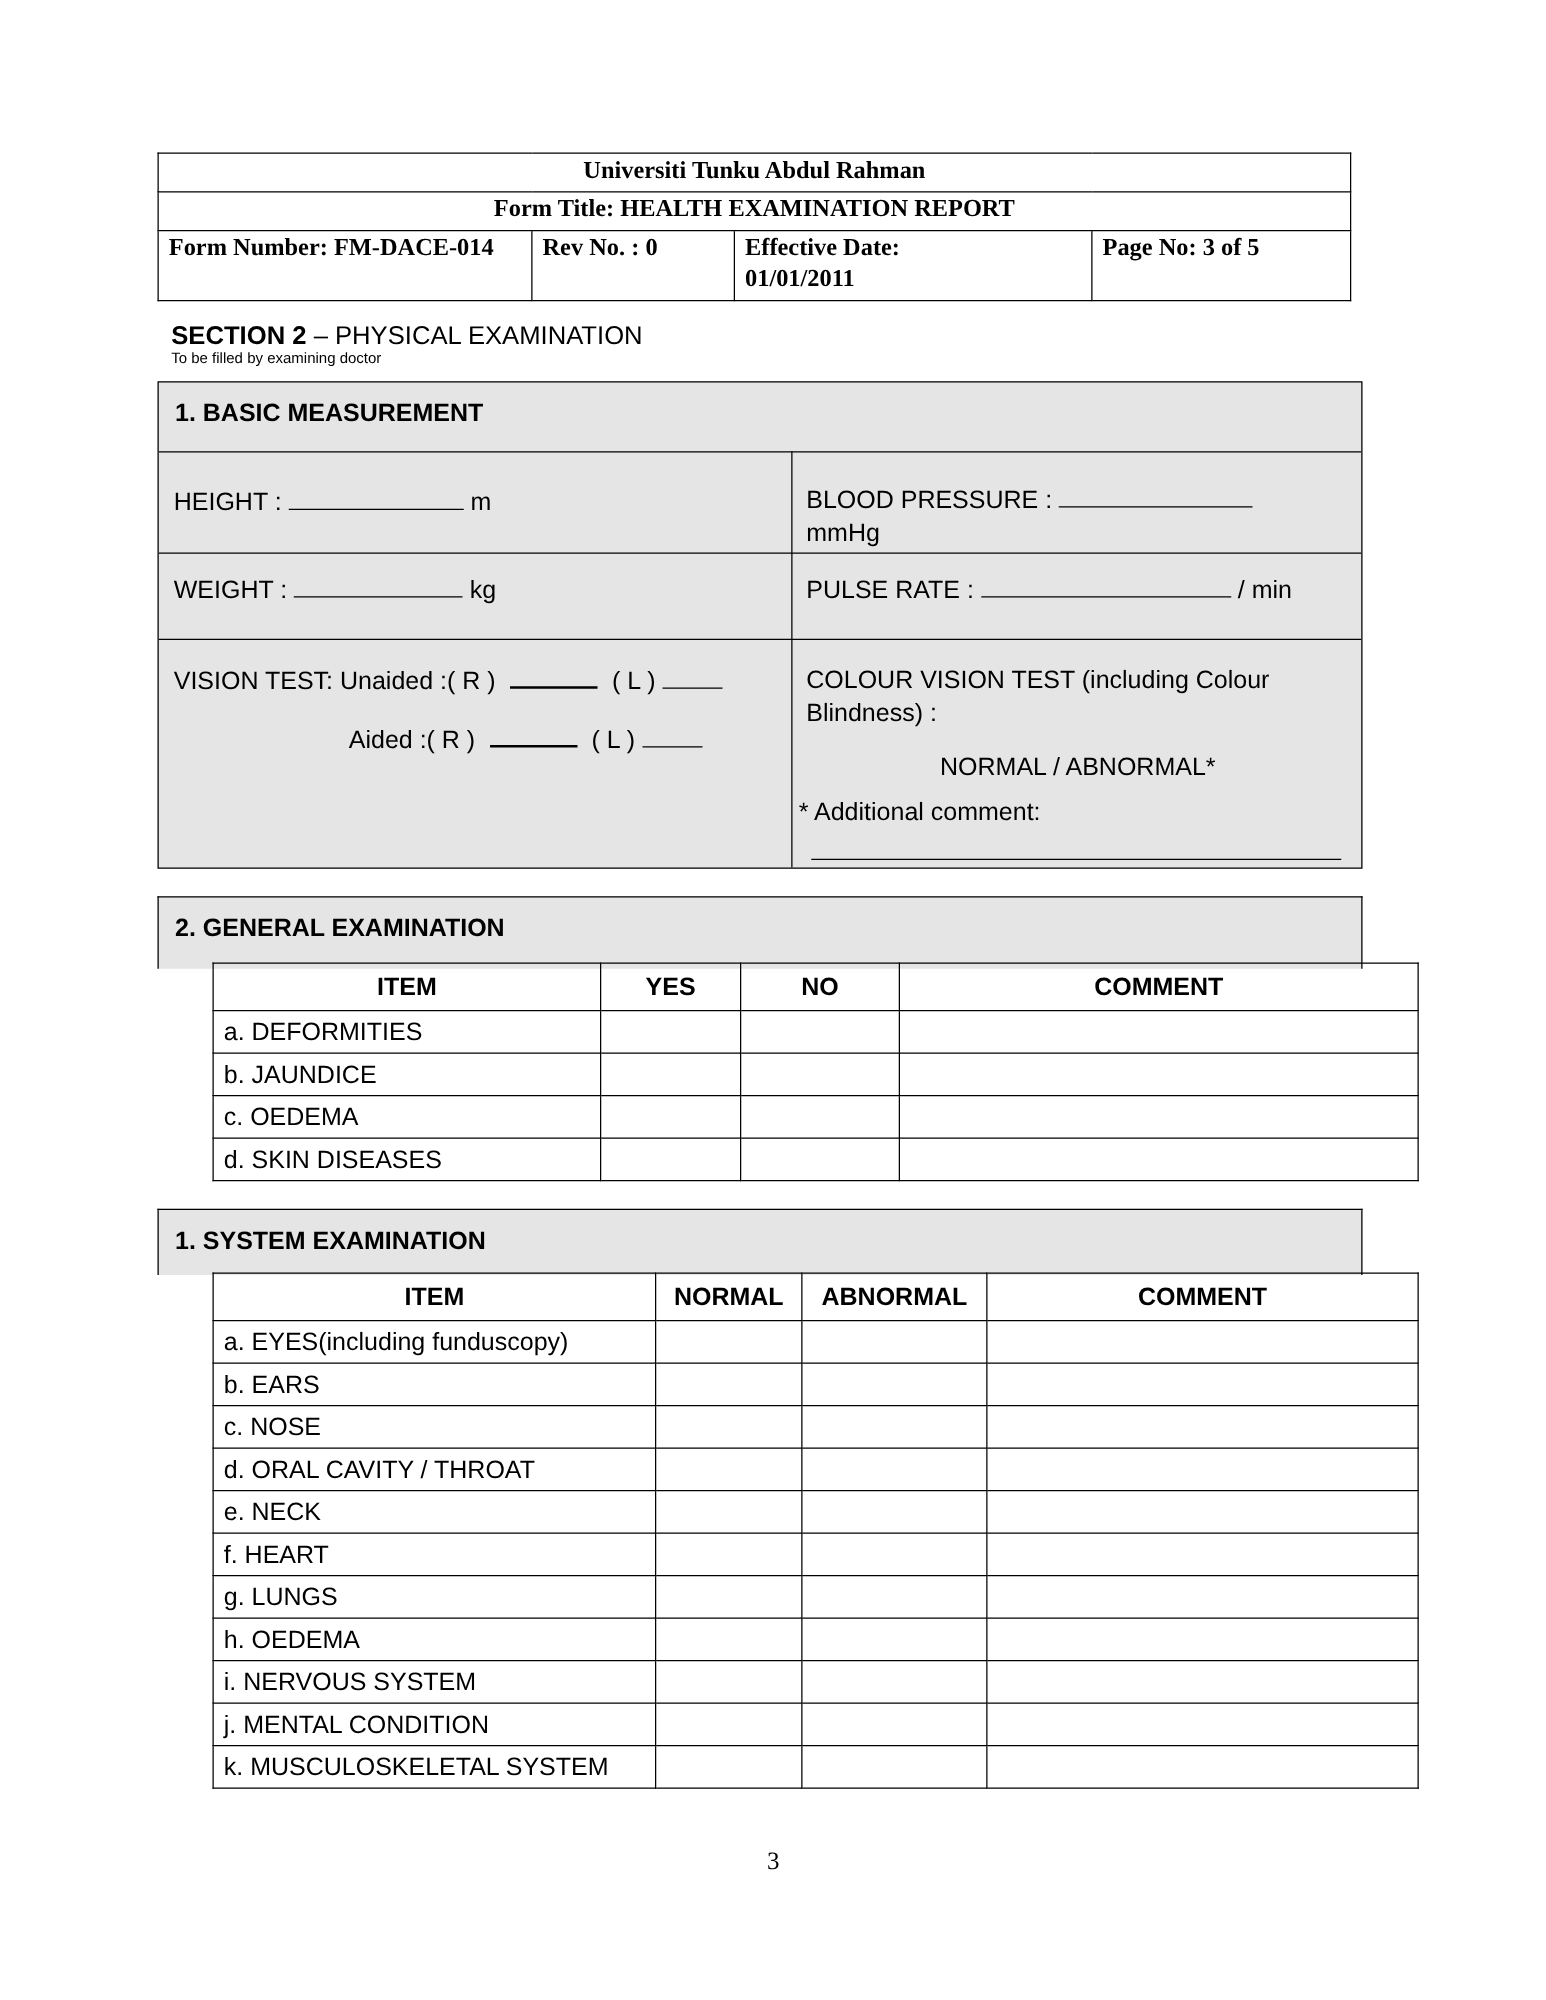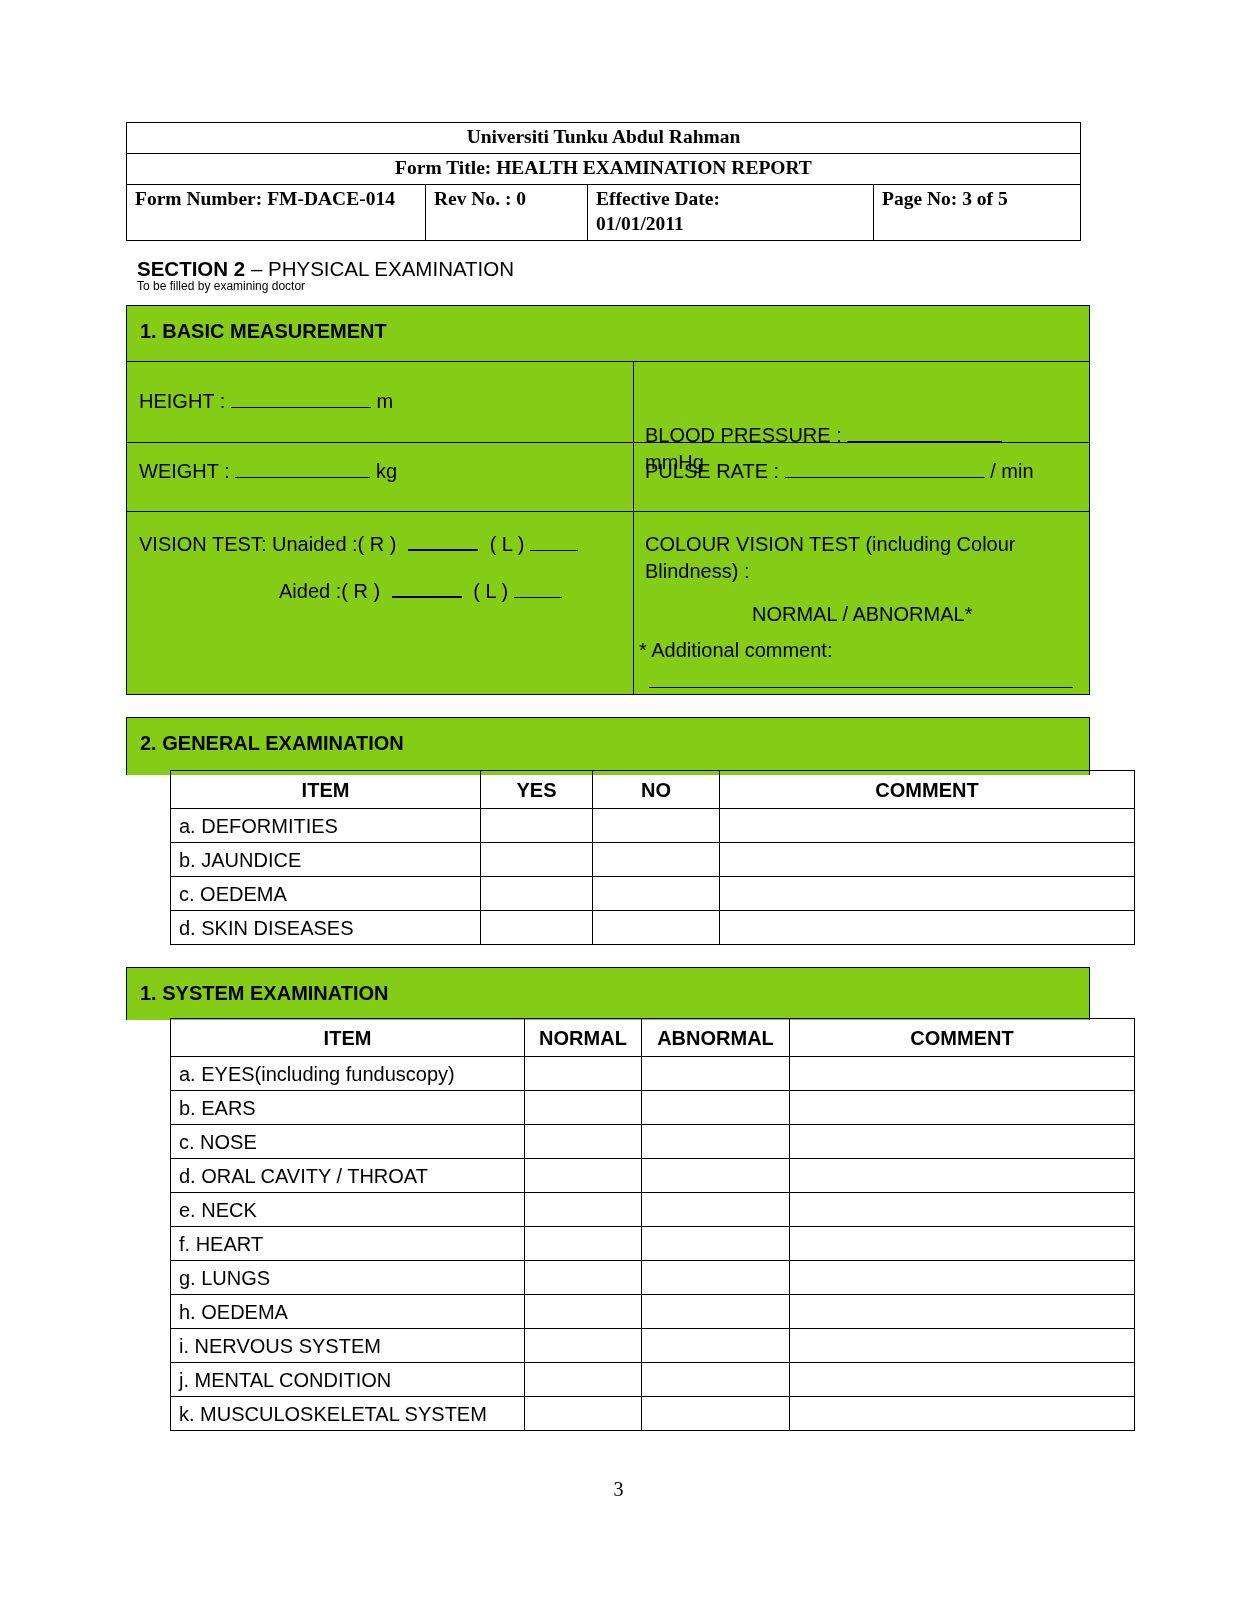--- a/index.html
+++ b/index.html
@@ -60,21 +60,21 @@
     font-size: 12px;
     line-height: 1.3;
     white-space: nowrap;
   }
 
   
   .box {
     position: absolute;
     border: 1.6px solid #000;
     box-sizing: border-box;
-    background: #84cc16;
+    background: #e5e5e5;
   }
   .box-title {
     font-weight: bold;
     font-size: 20px;
     padding: 14px 0 0 13px;
   }
 
   
   #basic-box {
     left: 126px;
@@ -236,21 +236,21 @@
       <span>( L )</span>
       <span class="blank-u" style="width:48px;"></span>
     </div>
     <div class="bm-cell" style="left:152px; top:272px;">
       <span>Aided    :( R )</span>
       <span class="dash-line" style="width:70px; margin:0 6px;"></span>
       <span>( L )</span>
       <span class="blank-u" style="width:48px;"></span>
     </div>
 
-    <div class="bm-cell wrap" style="left:518px; top:80px; width:430px;margin-top:36px;">
+    <div class="bm-cell wrap" style="left:518px; top:80px; width:430px;">
       <span>BLOOD PRESSURE  :</span>
       <span class="blank-u" style="width:155px;"></span><br>
       <span>mmHg</span>
     </div>
 
     <div class="bm-cell" style="left:518px; top:152px;">
       <span>PULSE RATE :</span>
       <span class="blank-u" style="width:200px;"></span>
       <span>/ min</span>
     </div>

